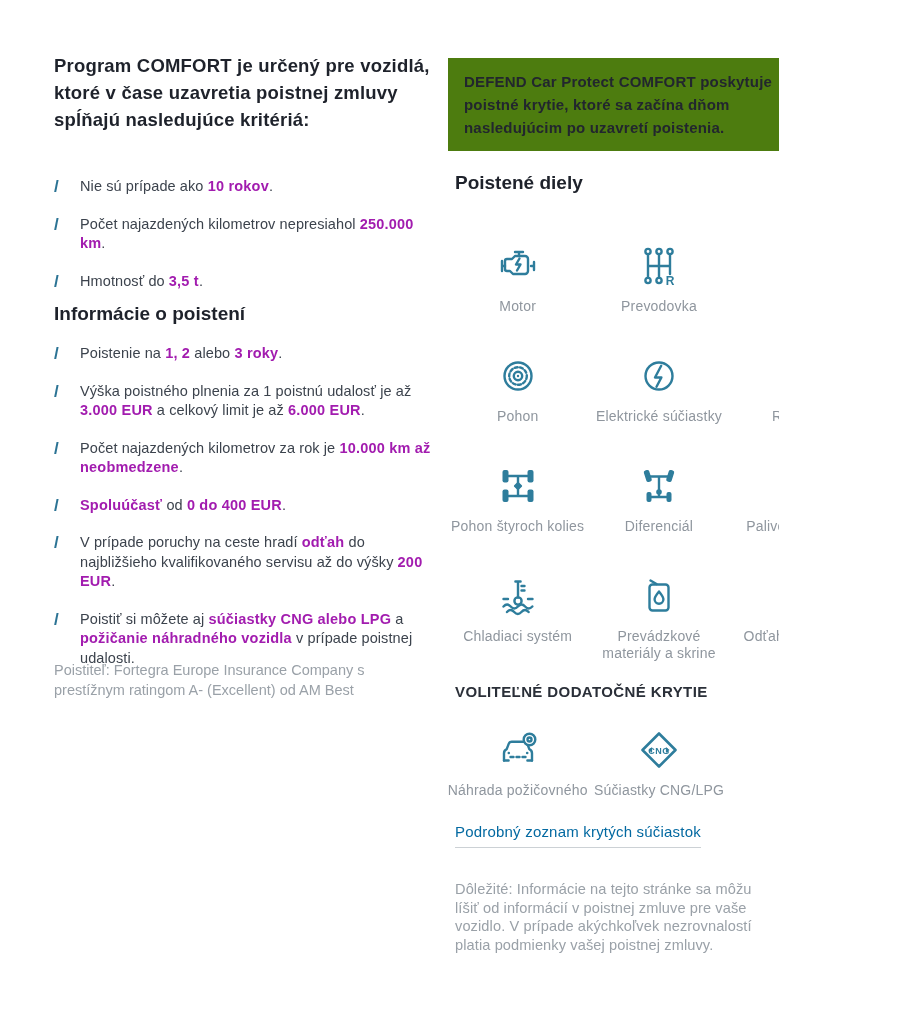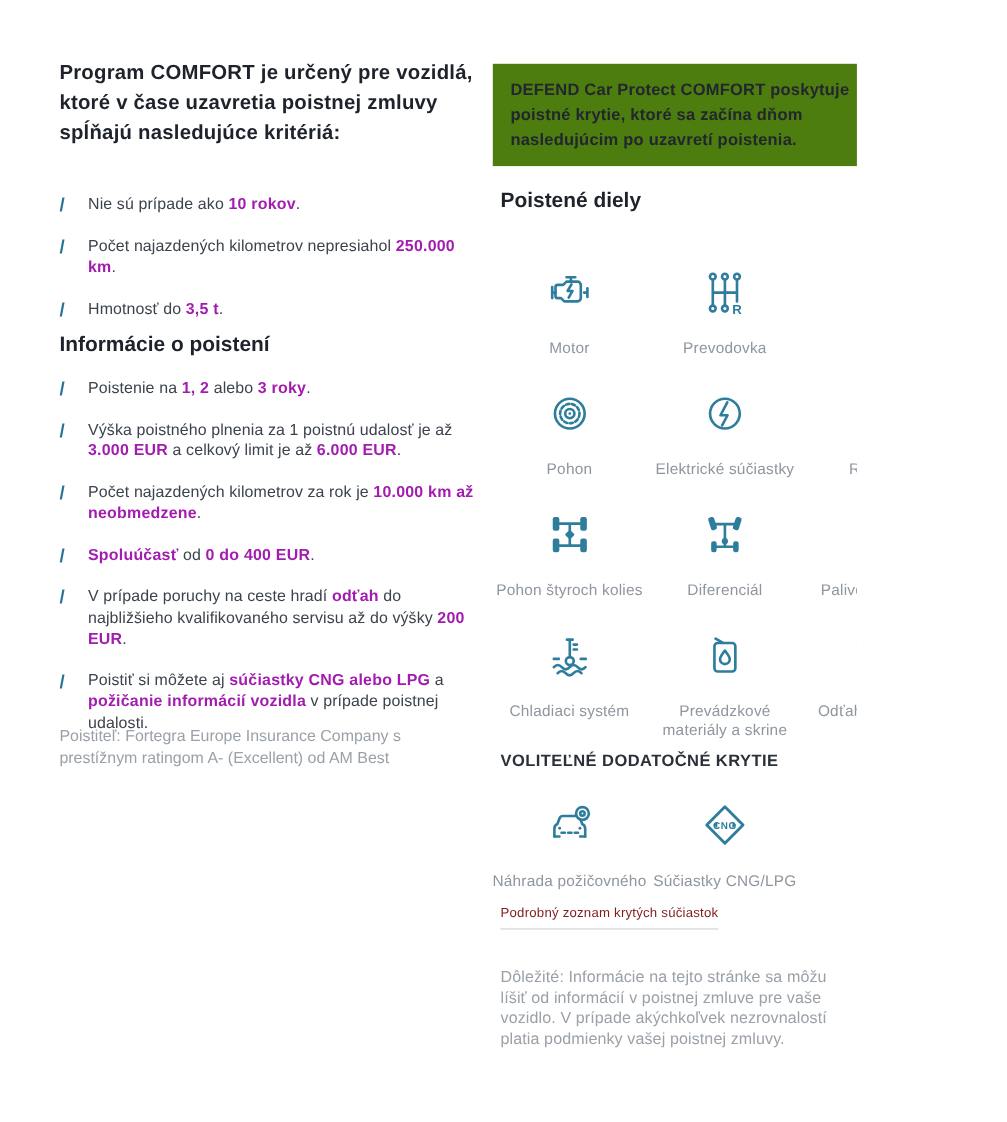--- a/index.html
+++ b/index.html
@@ -22,24 +22,24 @@
   .banner{position:absolute;left:448px;top:58px;width:374px;box-sizing:border-box;
     background:#4d7c0f;padding:12px 16px;font-size:15px;line-height:23px;font-weight:800;
     color:#22262e;letter-spacing:.2px;}
   .covered-heading{top:172px;left:455px;}
   .parts-grid{position:absolute;left:447px;width:424px;display:grid;
     grid-template-columns:repeat(3,1fr);grid-auto-rows:110px;}
   .parts-grid.main{top:240px;}
   .parts-grid.optional{top:724px;}
   .part{display:flex;flex-direction:column;align-items:center;text-align:center;}
   .part .icon{height:52px;display:flex;align-items:center;justify-content:center;}
-  .plabel{margin-top:16px;font-size:14px;line-height:17px;color:#8f969e;letter-spacing:.2px;}
+  .plabel{margin-top:6px;font-size:14px;line-height:17px;color:#8f969e;letter-spacing:.2px;}
   .optional-heading{position:absolute;left:455px;top:683px;margin:0;
     font-size:15px;font-weight:600;color:#2a2f38;letter-spacing:.4px;}
-  .parts-link{position:absolute;left:455px;top:823px;font-size:12px;color:#7f1d1d;
+  .parts-link{position:absolute;left:455px;top:823px;font-size:15px;color:#0369a1;
     text-decoration:none;border-bottom:1px solid #ccd1d5;padding-bottom:7px;letter-spacing:.2px;cursor:pointer;}
   .disclaimer{position:absolute;left:455px;top:880px;width:302px;margin:0;
     font-size:14.6px;line-height:18.6px;color:#9aa1a8;letter-spacing:.1px;}
 
   
   .v-divider{position:absolute;left:906px;top:0;width:1px;height:1020px;background:#d9dadb;}
   .v-mark{position:absolute;left:904px;width:4px;background:#3b3f45;}
   .v-mark.m1{top:450px;height:14px;}
   .v-mark.m2{top:491px;height:9px;}
 </style>
@@ -83,21 +83,21 @@
       <li>
         <span class="slash">/</span>
         <span class="btxt"><b>Spoluúčasť</b><span> od </span><b>0 do 400 EUR</b><span>.</span></span>
       </li>
       <li>
         <span class="slash">/</span>
         <span class="btxt"><span>V prípade poruchy na ceste hradí </span><b>odťah</b><span> do najbližšieho kvalifikovaného servisu až do výšky </span><b>200 EUR</b><span>.</span></span>
       </li>
       <li>
         <span class="slash">/</span>
-        <span class="btxt"><span>Poistiť si môžete aj </span><b>súčiastky CNG alebo LPG</b><span> a </span><b>požičanie informácií vozidla</b><span> v prípade poistnej udalosti.</span></span>
+        <span class="btxt"><span>Poistiť si môžete aj </span><b>súčiastky CNG alebo LPG</b><span> a </span><b>požičanie náhradného vozidla</b><span> v prípade poistnej udalosti.</span></span>
       </li>
     </ul>
 
   <p class="insurer">Poistiteľ: Fortegra Europe Insurance Company s prestížnym ratingom A- (Excellent) od AM Best</p>
 
   <div class="banner">DEFEND Car Protect COMFORT poskytuje poistné krytie, ktoré sa začína dňom nasledujúcim po uzavretí poistenia.</div>
 
   <h3 class="section-heading covered-heading">Poistené diely</h3>
 
   <div class="parts-grid main" id="parts-grid">

